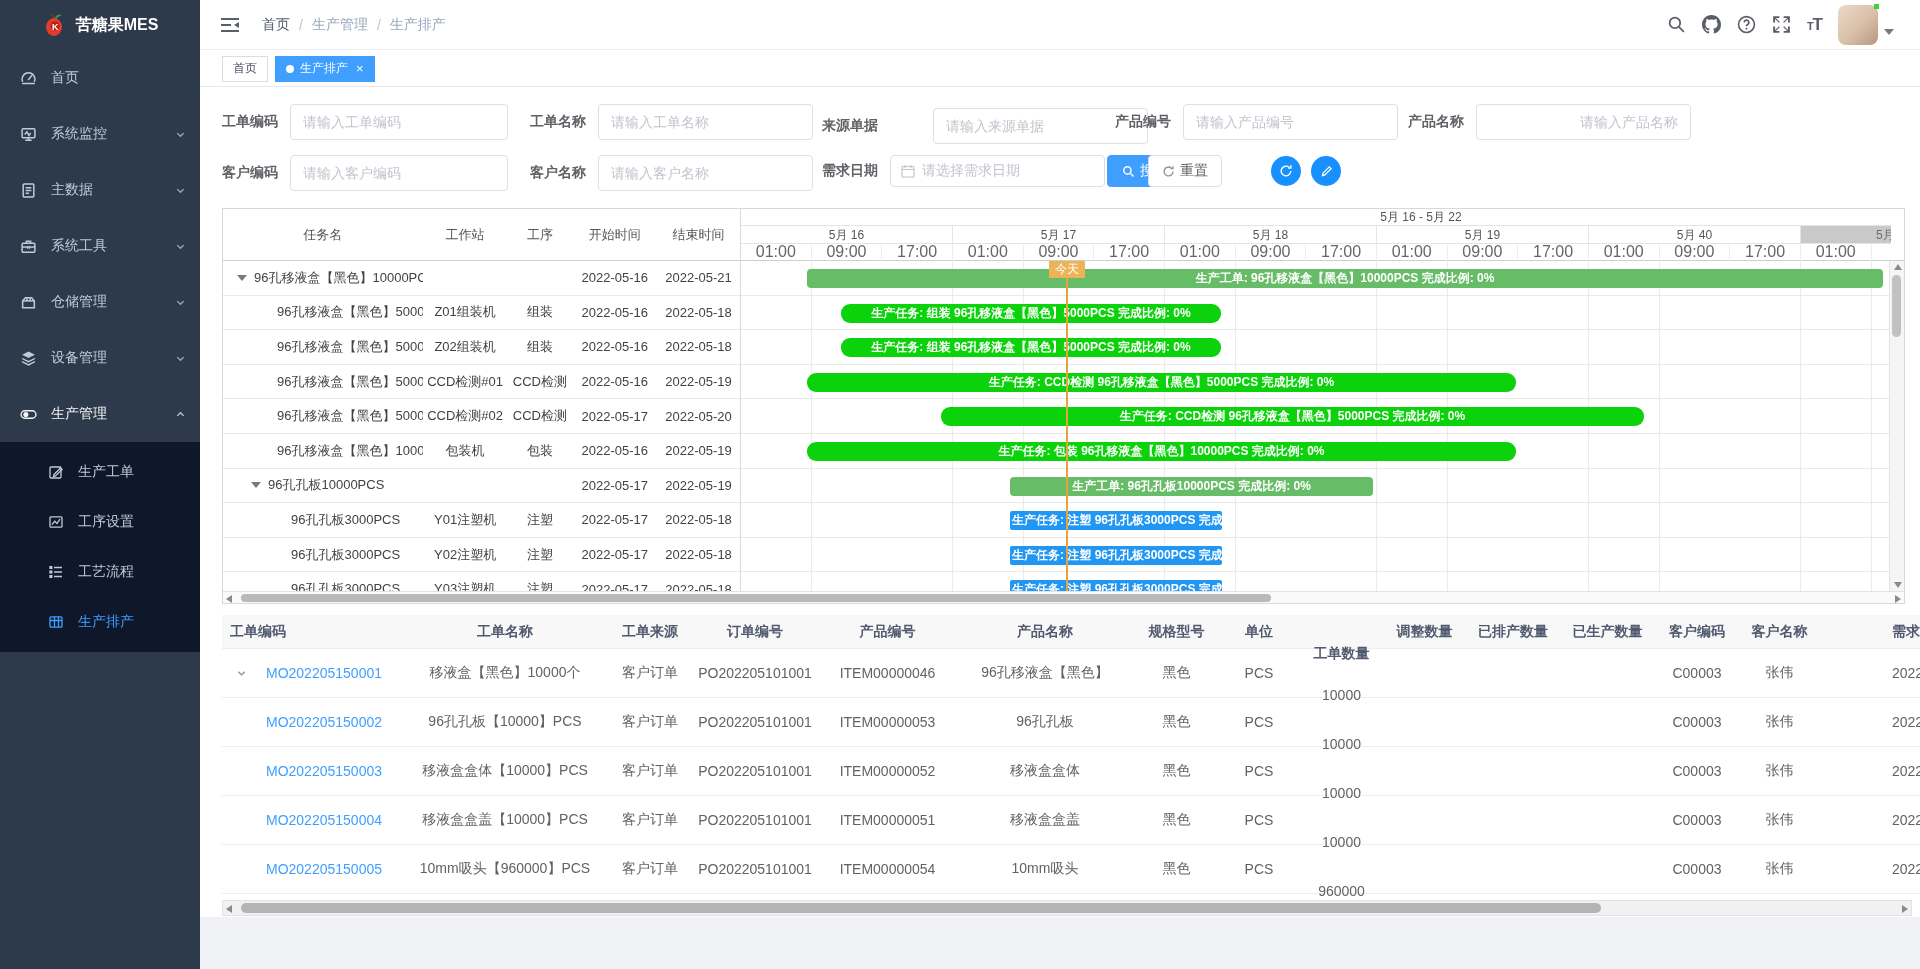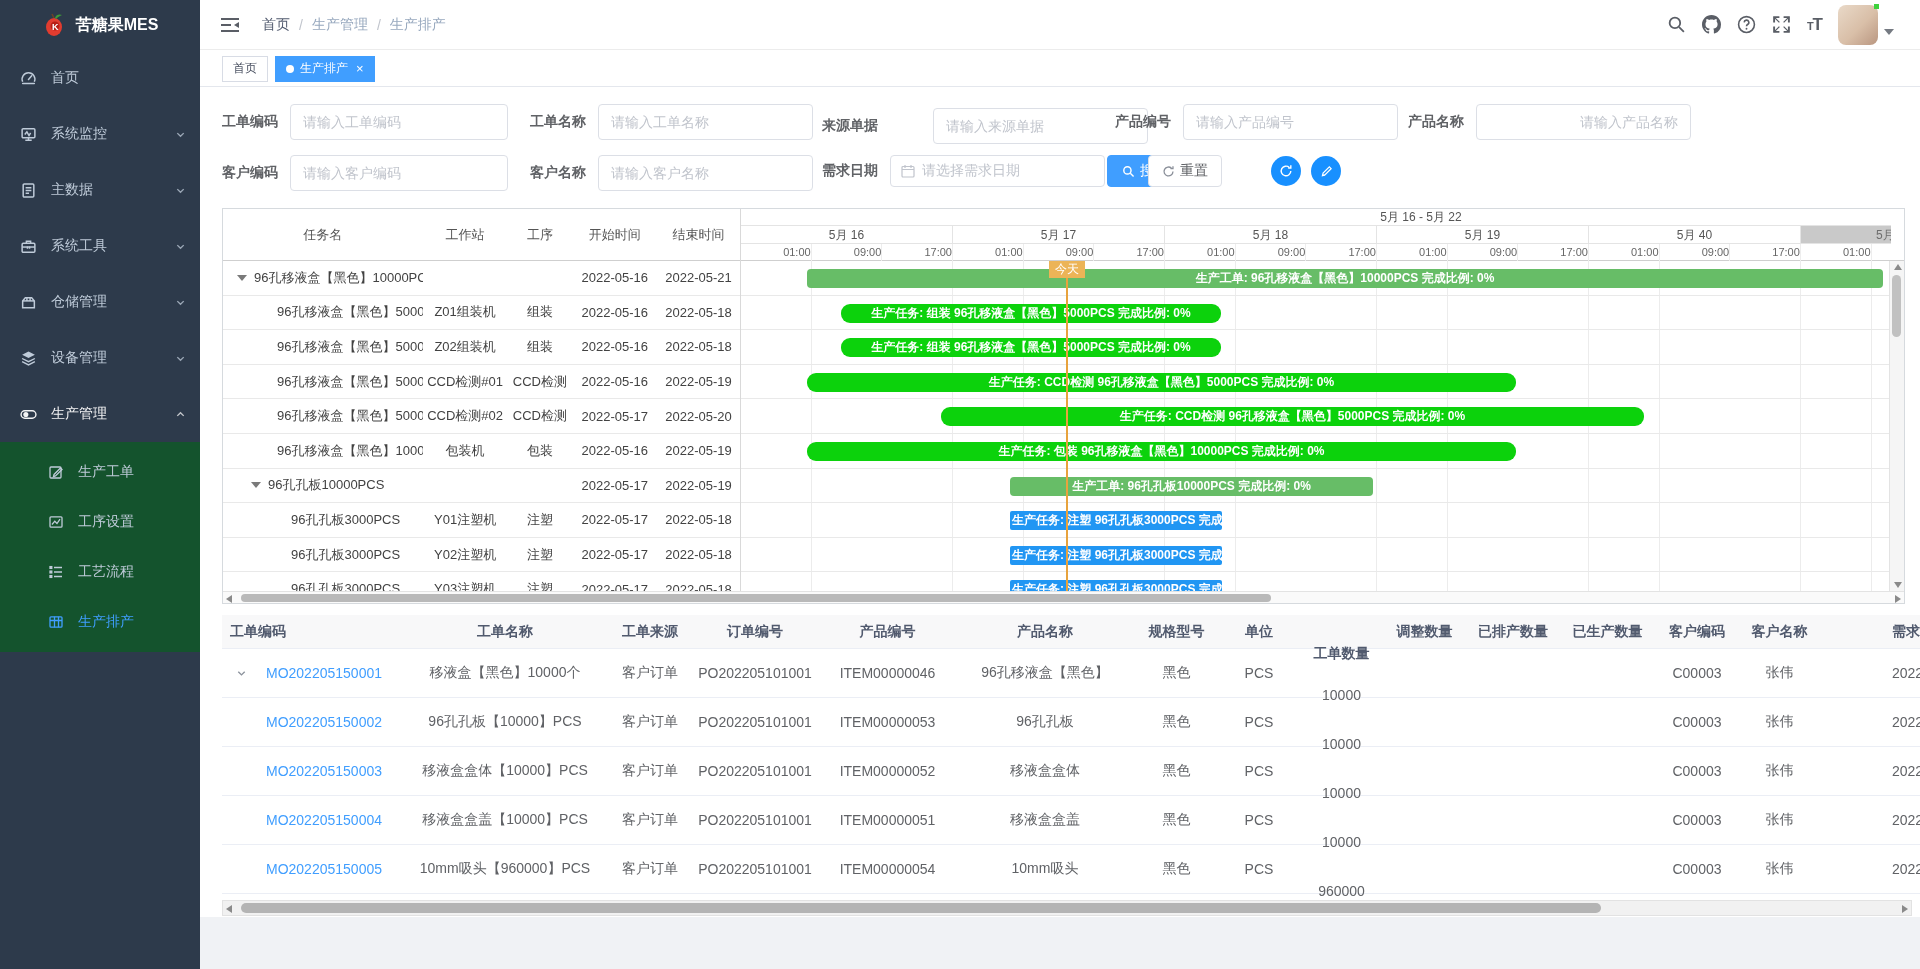--- a/index.html
+++ b/index.html
@@ -8,21 +8,21 @@
   .screen { position:relative; width:1920px; height:969px; background:#fff; }
 
   
   .sidebar { position:absolute; left:0; top:0; width:200px; height:969px; background:#2d3a4b; z-index:30; }
   .logo { height:50px; display:flex; align-items:center; justify-content:center; gap:8px; }
   .logo-title { color:#fff; font-weight:bold; font-size:16px; }
   .m-item { height:56px; display:flex; align-items:center; padding:0 16px 0 20px; color:#bfcbd9; font-size:14px; cursor:pointer; position:relative; }
   .m-item svg.mi { width:17px; height:17px; margin-right:14px; flex:none; }
   .m-item .arr { position:absolute; right:14px; width:11px; height:11px; opacity:.75; }
   .m-item.active { color:#f4f4f5; }
-  .submenu { background:#14532d; padding:5px 0; }
+  .submenu { background:#0f172a; padding:5px 0; }
   .s-item { height:50px; display:flex; align-items:center; padding-left:48px; color:#bfcbd9; font-size:14px; cursor:pointer; }
   .s-item svg { width:16px; height:16px; margin-right:14px; }
   .s-item.active { color:#409eff; }
 
   
   .main { position:absolute; left:200px; top:0; right:0; bottom:0; background:#fff; }
   .topbar { position:absolute; left:0; top:0; right:0; height:50px; background:#fff; border-bottom:1px solid #ececec; display:flex; align-items:center; z-index:10; }
   .hamb { margin-left:20px; width:20px; height:16px; cursor:pointer; }
   .crumbs { margin-left:22px; font-size:14px; display:flex; align-items:center; }
   .crumb-1 { color:#515a6e; }
@@ -59,21 +59,21 @@
   .g-head { position:absolute; left:0; top:0; right:0; height:52px; border-bottom:1px solid #cfcfcf; }
   .g-grid-head { position:absolute; left:0; top:0; width:518px; height:52px; border-right:1px solid #d9d9d9; display:flex; align-items:center; }
   .ghc { font-size:13px; color:#555; text-align:center; }
   .g-tl-head { position:absolute; left:518px; top:0; width:1150px; height:52px; overflow:hidden; }
   .tl-range { position:absolute; left:0; top:0; width:1484px; height:17px; border-bottom:1px solid #e4e4e4; font-size:12px; color:#555; }
   .tl-range span { position:absolute; left:600px; width:160px; text-align:center; }
   .tl-days { position:absolute; left:0; top:17px; height:18px; display:flex; }
   .tl-day { width:212px; border-right:1px solid #e4e4e4; border-bottom:1px solid #e4e4e4; font-size:12px; color:#555; text-align:center; line-height:18px; }
   .tl-day.off { background:#c9c9c9; width:212px; text-align:left; padding-left:75px; color:#6d6d6d; }
   .tl-hours { position:absolute; left:0; top:35px; height:17px; display:flex; }
-  .hr-cell { width:70.67px; border-right:1px solid #ededed; font-size:11px; color:#666; text-align:right; line-height:16px; }
+  .hr-cell { width:70.67px; border-right:1px solid #ededed; font-size:16px; color:#666; text-align:center; line-height:16px; }
 
   .g-body { position:absolute; left:0; top:52px; right:15px; bottom:12px; overflow:hidden; }
   .g-grid { position:absolute; left:0; top:0; width:518px; bottom:0; border-right:1px solid #d9d9d9; background:#fff; }
   .g-row { height:34.6px; display:flex; align-items:center; border-bottom:1px solid #e9e9e9; font-size:13px; color:#424242; }
   .gc { overflow:hidden; white-space:nowrap; }
   .gc.nm { width:200px; display:flex; align-items:center; }
   .gc.nm.parent { padding-left:14px; gap:7px; }
   .gc.nm.child { padding-left:54px; }
   .gc.st { width:85px; text-align:center; }
   .gc.pr { width:65px; text-align:center; }

